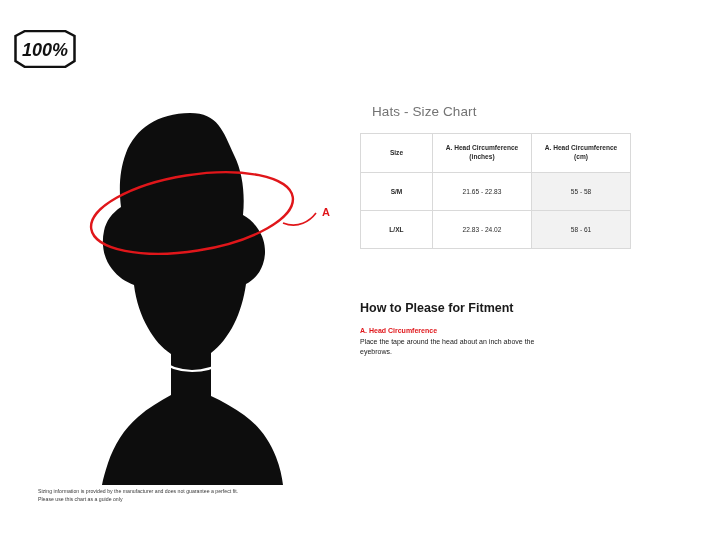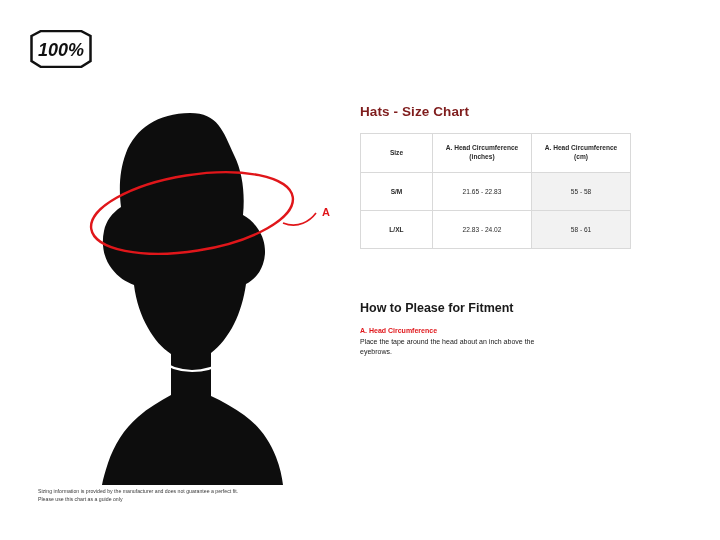--- a/index.html
+++ b/index.html
@@ -12,21 +12,21 @@
     height: 540px;
     position: relative;
     font-family: "Liberation Sans", sans-serif;
     color: #111111;
     overflow: hidden;
   }
 
   
   .logo {
     position: absolute;
-    left: 30px;
+    left: 14px;
     top: 30px;
     width: 62px;
     height: 34px;
   }
 
   
   .illustration {
     position: absolute;
     left: 40px;
     top: 95px;
@@ -36,23 +36,23 @@
 
   
   .right-col {
     position: absolute;
     left: 360px;
     top: 104px;
     width: 330px;
   }
   .chart-title {
     font-size: 13.5px;
-    font-weight: 700;
-    color: #7f1d1d;
-    margin: 0 0 14px 0;
+    font-weight: 400;
+    color: #737373;
+    margin: 0 0 14px 12px;
     letter-spacing: 0.1px;
   }
 
   table.size-chart {
     border-collapse: collapse;
     width: 270px;
     table-layout: fixed;
   }
   table.size-chart th,
   table.size-chart td {

